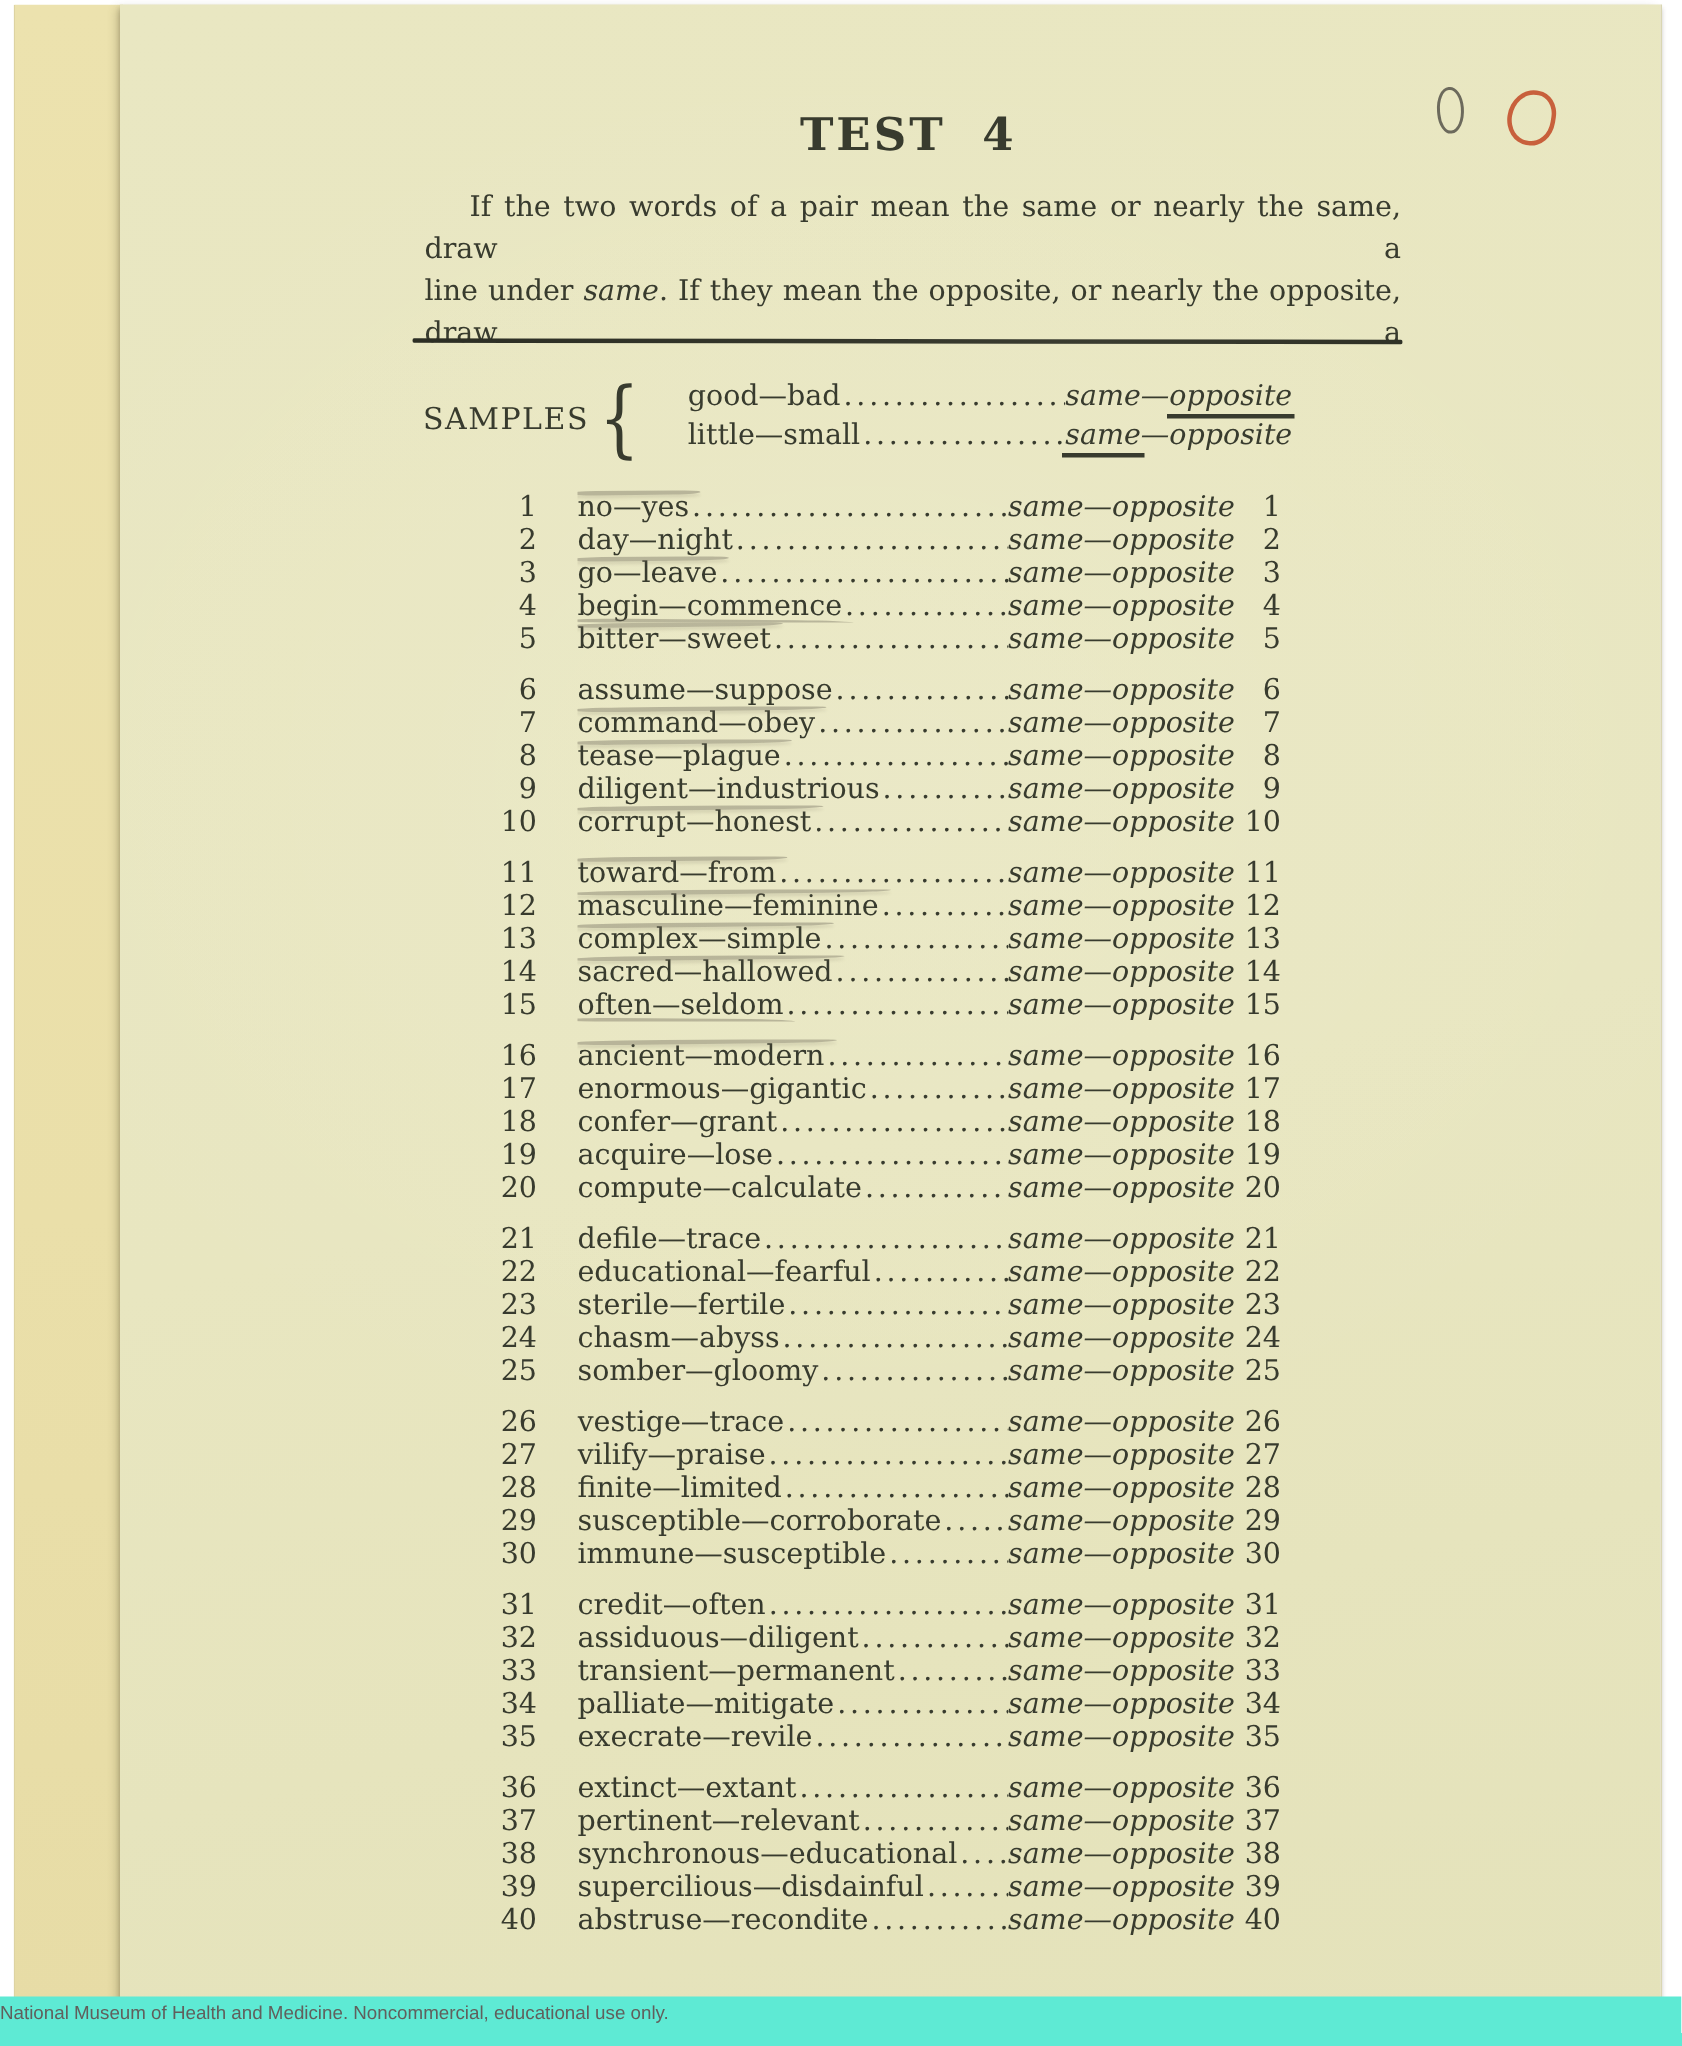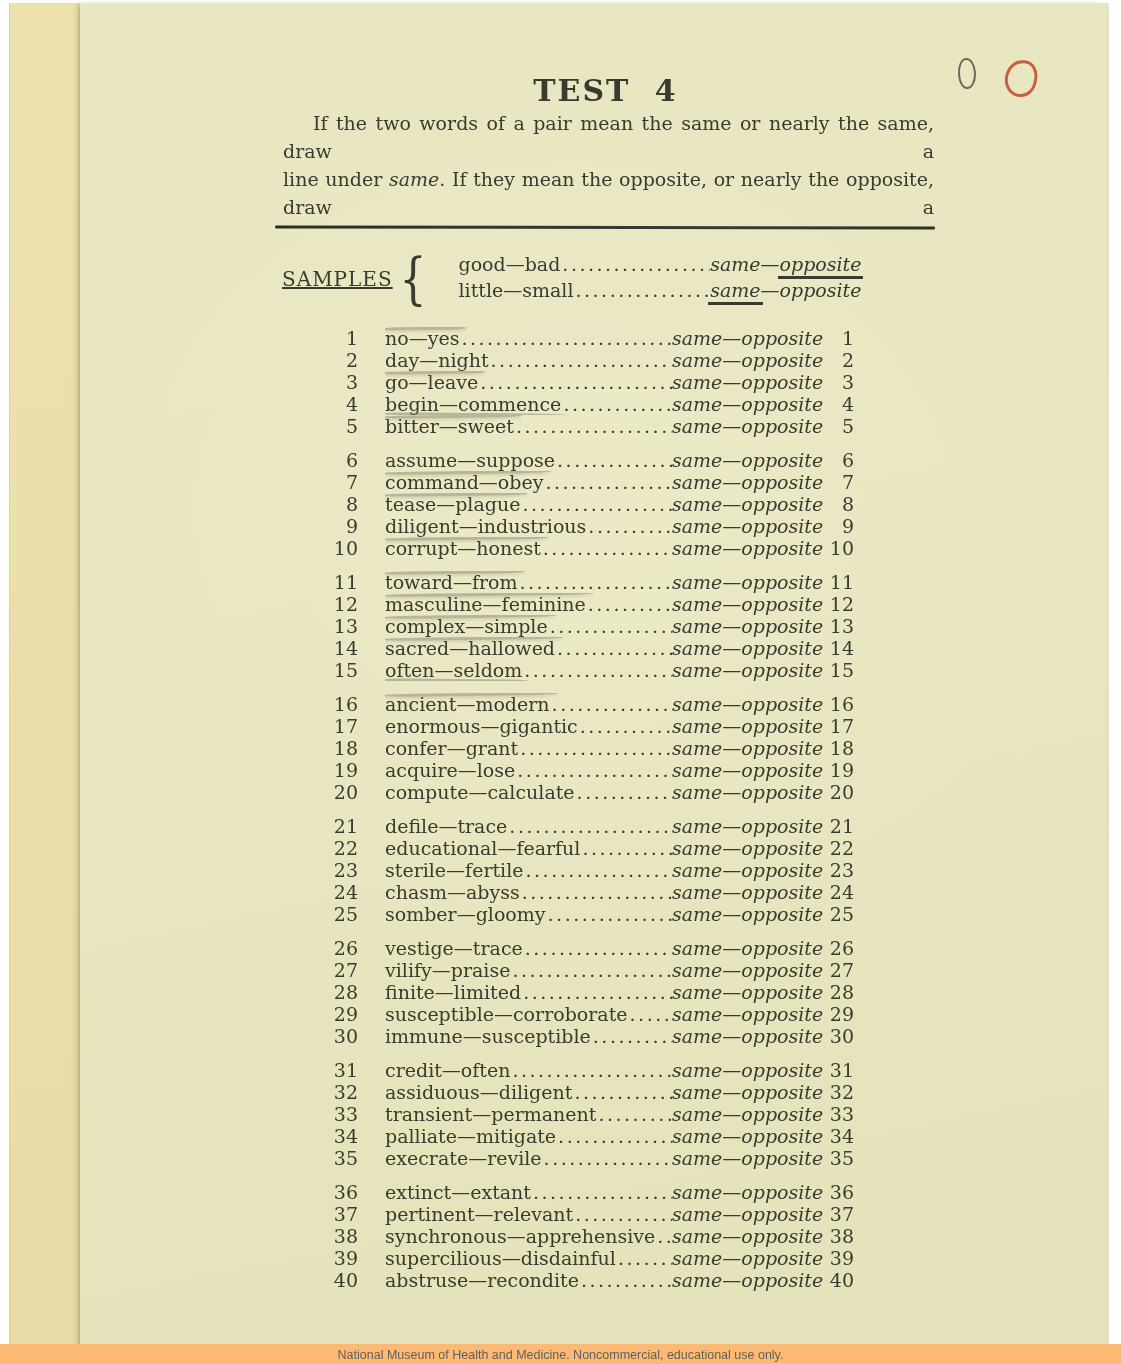--- a/index.html
+++ b/index.html
@@ -36,38 +36,38 @@
     transform:rotate(9deg);opacity:.9;
   }
   
   .title{
     position:absolute;top:58px;left:0;width:100%;margin:12px;
     text-align:center;font-size:30px;font-weight:700;
     letter-spacing:2px;word-spacing:12px;
   }
   
   .instructions{
-    position:absolute;left:203px;top:106px;width:651px;
+    position:absolute;left:203px;top:121px;width:651px;
     font-size:19px;line-height:28px;
   }
   .instr-line{text-align:justify;text-align-last:justify;}
   .instr-line.first{text-indent:30px;}
   .instr-line.last{text-align-last:left;}
   
   .rule{
     position:absolute;left:195px;top:223px;width:660px;height:3px;
     background:linear-gradient(90deg,#2c2e24,#3a3c30 70%,#2f3126);
     border-radius:2px/3px;transform:rotate(.08deg);
   }
   
   .samples{
     position:absolute;left:202px;top:250px;width:560px;
     display:flex;align-items:center;
   }
-  .samples-label{font-size:20px;letter-spacing:1px;text-decoration:underline;}
+  .samples-label{font-size:20px;letter-spacing:1px;}
   .brace{
     font-size:50px;font-weight:400;line-height:1;
     transform:scaleY(1.12) scaleX(.85);margin:0 3px 0 4px;
   }
   .sample-rows{width:430px;}
   .sample-row{display:flex;align-items:baseline;line-height:23px;font-size:19px;}
   .sample-row .pair-cell{flex:1;overflow:hidden;white-space:nowrap;}
   .answer{white-space:nowrap;font-style:italic;}
   .u{display:inline-block;border-bottom:3px solid var(--ink,#383b2e);padding:0 2px;margin:0 -2px;}
   
@@ -86,22 +86,22 @@
     background:rgba(110,106,90,.40);
     border-radius:40%/100%;
     box-shadow:0 2px 2px rgba(110,105,90,.16);
     transform:rotate(-.7deg);
     pointer-events:none;
   }
   .mark.over{top:0px;}
   .mark.under{bottom:-1px;transform:rotate(.5deg);}
   
   .footer-band{
-    position:absolute;left:0;bottom:0;width:100%;height:20px;
-    background:#fdba74;text-align:center;
+    position:absolute;left:0;bottom:0;width:100%;height:33px;
+    background:#5eead4;
   }
   .footer-band span{
     font-family:"Liberation Sans","DejaVu Sans",sans-serif;
     font-size:12.5px;line-height:17px;color:#615f5c;
   }
 </style>
 </head>
 <body>
 
 <div class="under-page"></div>
@@ -391,21 +391,21 @@
 
   <div class="row">
     <span class="num num-l">37</span>
     <span class="pair-cell"><span class="pair-text">pertinent—relevant</span><span class="dots">............................................................</span></span>
     <span class="answer"><span class="w-same">same</span><span class="dash">—</span><span class="w-opp">opposite</span></span>
     <span class="num num-r">37</span>
   </div>
 
   <div class="row">
     <span class="num num-l">38</span>
-    <span class="pair-cell"><span class="pair-text">synchronous—apprehensive</span><span class="dots">............................................................</span></span>
+    <span class="pair-cell"><span class="pair-text">synchronous—educational</span><span class="dots">............................................................</span></span>
     <span class="answer"><span class="w-same">same</span><span class="dash">—</span><span class="w-opp">opposite</span></span>
     <span class="num num-r">38</span>
   </div>
 
   <div class="row">
     <span class="num num-l">39</span>
     <span class="pair-cell"><span class="pair-text">supercilious—disdainful</span><span class="dots">............................................................</span></span>
     <span class="answer"><span class="w-same">same</span><span class="dash">—</span><span class="w-opp">opposite</span></span>
     <span class="num num-r">39</span>
   </div>

